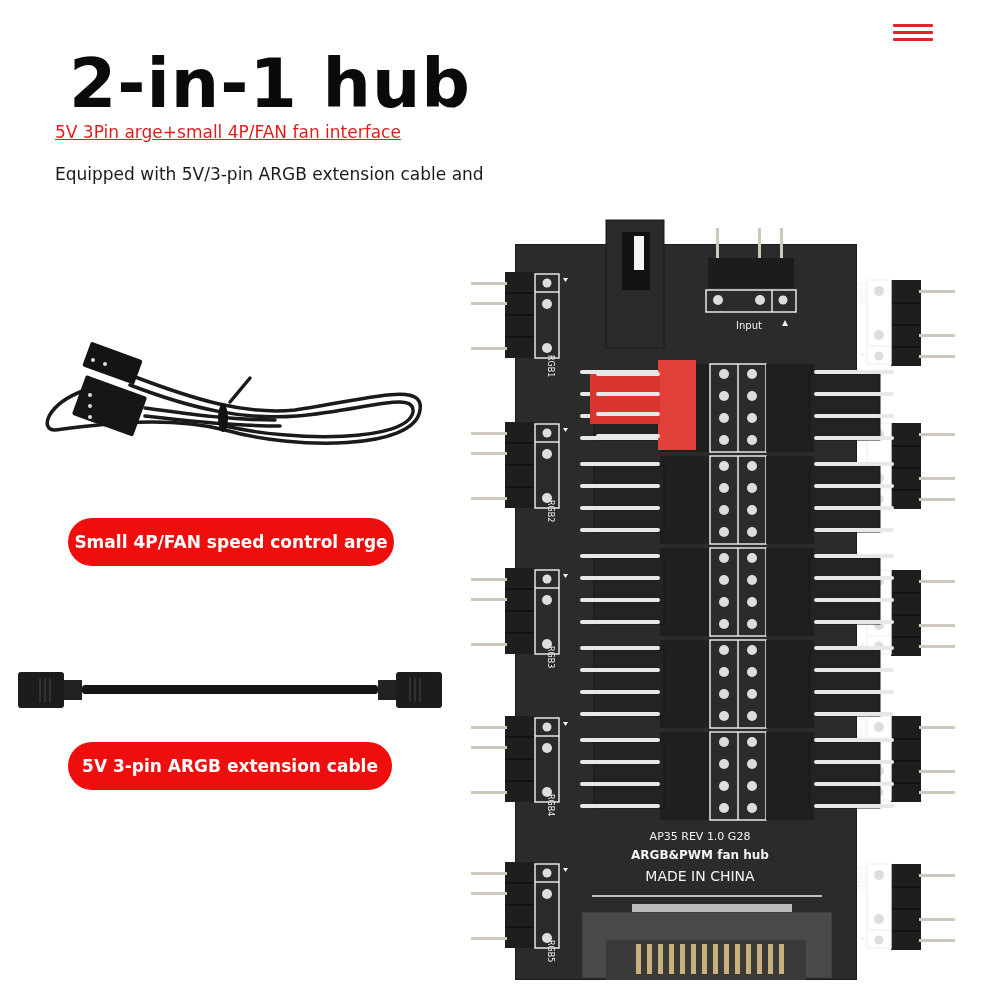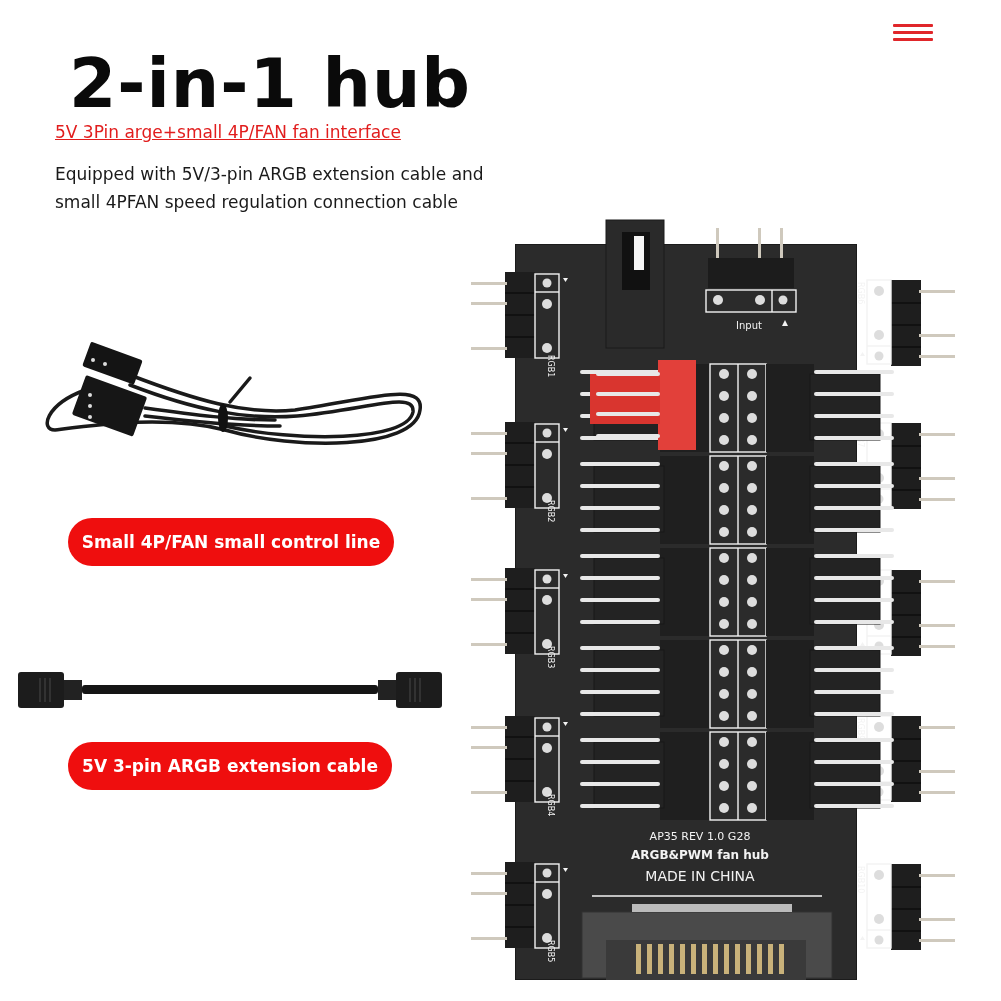--- a/index.html
+++ b/index.html
@@ -27,21 +27,20 @@
   .pcb-svg { position:absolute; left:460px; top:215px; width:520px; height:786px; }
   .silk { fill:#f3f3f3; font-family:"DejaVu Sans", sans-serif; }
 </style>
 </head>
 <body>
 
 <h1 class="title">2-in-1 hub</h1>
 <div class="subtitle">5V 3Pin arge+small 4P/FAN fan interface</div>
 <div class="desc">
   <div>Equipped with 5V/3-pin ARGB extension cable and</div>
-  <div>small 4PFAN speed regulation connection cable</div>
 </div>
 
 <div class="menu">
   <span></span>
     <span></span>
     <span></span>
 </div>
 
 <svg class="cable4p" viewBox="0 0 395 140">
   <g fill="none" stroke="#1a1a1a" stroke-width="3.5" stroke-linecap="round">
@@ -56,21 +55,21 @@
   <g fill="#ddd">
     <circle cx="58" cy="30" r="2"></circle>
       <circle cx="70" cy="34" r="2"></circle>
     <circle cx="55" cy="65" r="2"></circle>
       <circle cx="55" cy="76" r="2"></circle>
       <circle cx="55" cy="87" r="2"></circle>
   </g>
   <ellipse cx="188" cy="88" rx="5" ry="14" fill="#111"></ellipse>
 </svg>
 
-<div class="pill pill1">Small 4P/FAN small control line</div>
+<div class="pill pill1">Small 4P/FAN speed control arge</div>
 
 <svg class="argb-cable" viewBox="0 0 424 44">
   <rect x="0" y="4" width="46" height="36" rx="3" fill="#1c1c1c"></rect>
   <rect x="46" y="12" width="18" height="20" fill="#222"></rect>
   <rect x="64" y="17" width="296" height="9" rx="3" fill="#151515"></rect>
   <rect x="360" y="12" width="18" height="20" fill="#222"></rect>
   <rect x="378" y="4" width="46" height="36" rx="3" fill="#1c1c1c"></rect>
   <g stroke="#3a3a3a" stroke-width="1.5">
     <line x1="22" y1="10" x2="22" y2="34"></line>
       <line x1="27" y1="10" x2="27" y2="34"></line>

